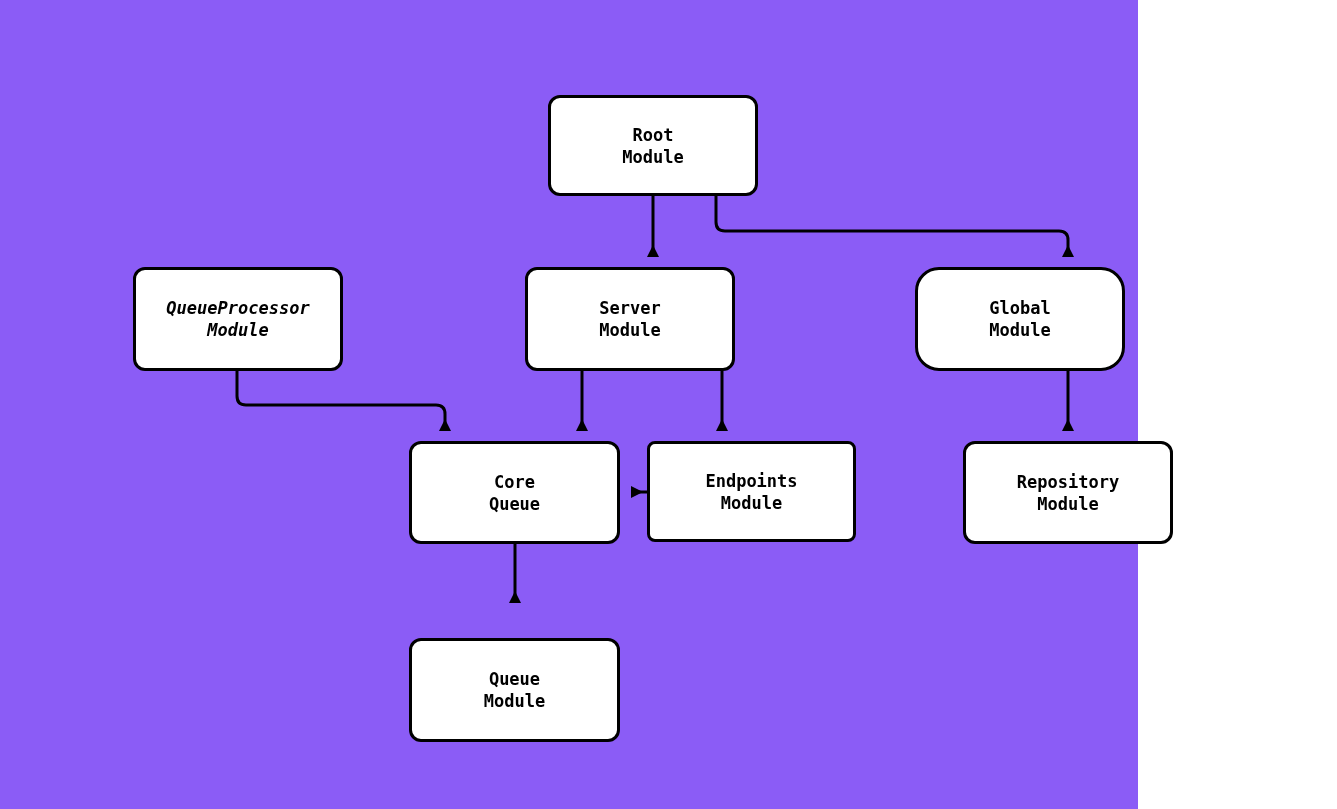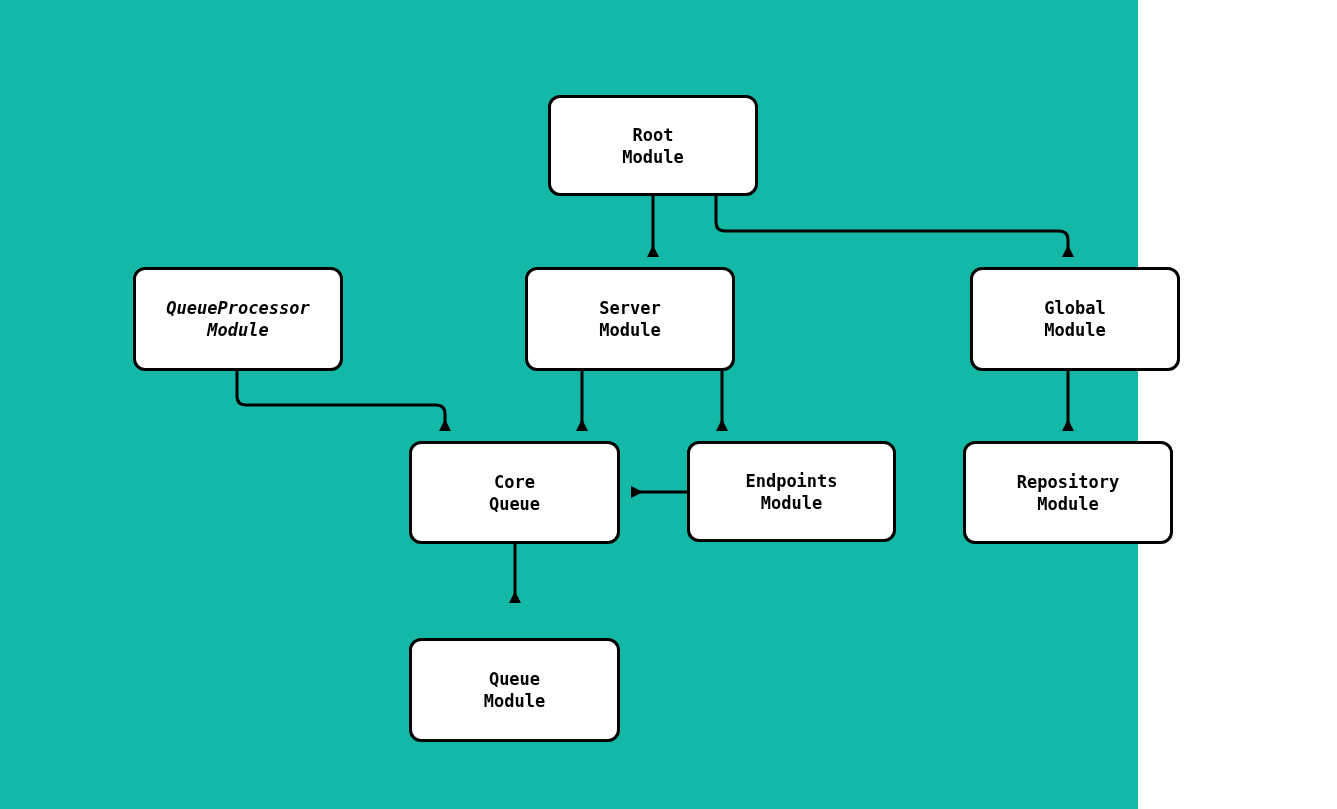--- a/index.html
+++ b/index.html
@@ -11,21 +11,21 @@
   body {
     width: 1337px;
     height: 809px;
     overflow: hidden;
     font-family: "DejaVu Sans Mono", "Liberation Mono", monospace;
   }
   #diagram-canvas {
     position: relative;
     width: 1138px;
     height: 809px;
-    background: #14b8a6;
+    background: #8b5cf6;
   }
   #edge-layer {
     position: absolute;
     left: 0;
     top: 0;
     width: 1337px;
     height: 809px;
   }
   .node {
     position: absolute;
@@ -83,31 +83,31 @@
   <div class="node" style="left: 133px; top: 267px; width: 210px; height: 104px; font-style: italic;">
     <span class="node-label">QueueProcessor
 Module</span>
   </div>
 
   <div class="node" style="left: 525px; top: 267px; width: 210px; height: 104px;">
     <span class="node-label">Server
 Module</span>
   </div>
 
-  <div class="node" style="left: 970px; top: 267px; width: 210px; height: 104px;">
+  <div class="node" style="left: 915px; top: 267px; width: 210px; height: 104px; border-radius: 24px;">
     <span class="node-label">Global
 Module</span>
   </div>
 
   <div class="node" style="left: 409px; top: 441px; width: 211px; height: 103px;">
     <span class="node-label">Core
 Queue</span>
   </div>
 
-  <div class="node" style="left: 687px; top: 441px; width: 209px; height: 101px;">
+  <div class="node" style="left: 647px; top: 441px; width: 209px; height: 101px; border-radius: 8px;">
     <span class="node-label">Endpoints
 Module</span>
   </div>
 
   <div class="node" style="left: 963px; top: 441px; width: 210px; height: 103px;">
     <span class="node-label">Repository
 Module</span>
   </div>
 
   <div class="node" style="left: 409px; top: 613px; width: 211px; height: 104px; margin-top: 25px;">

